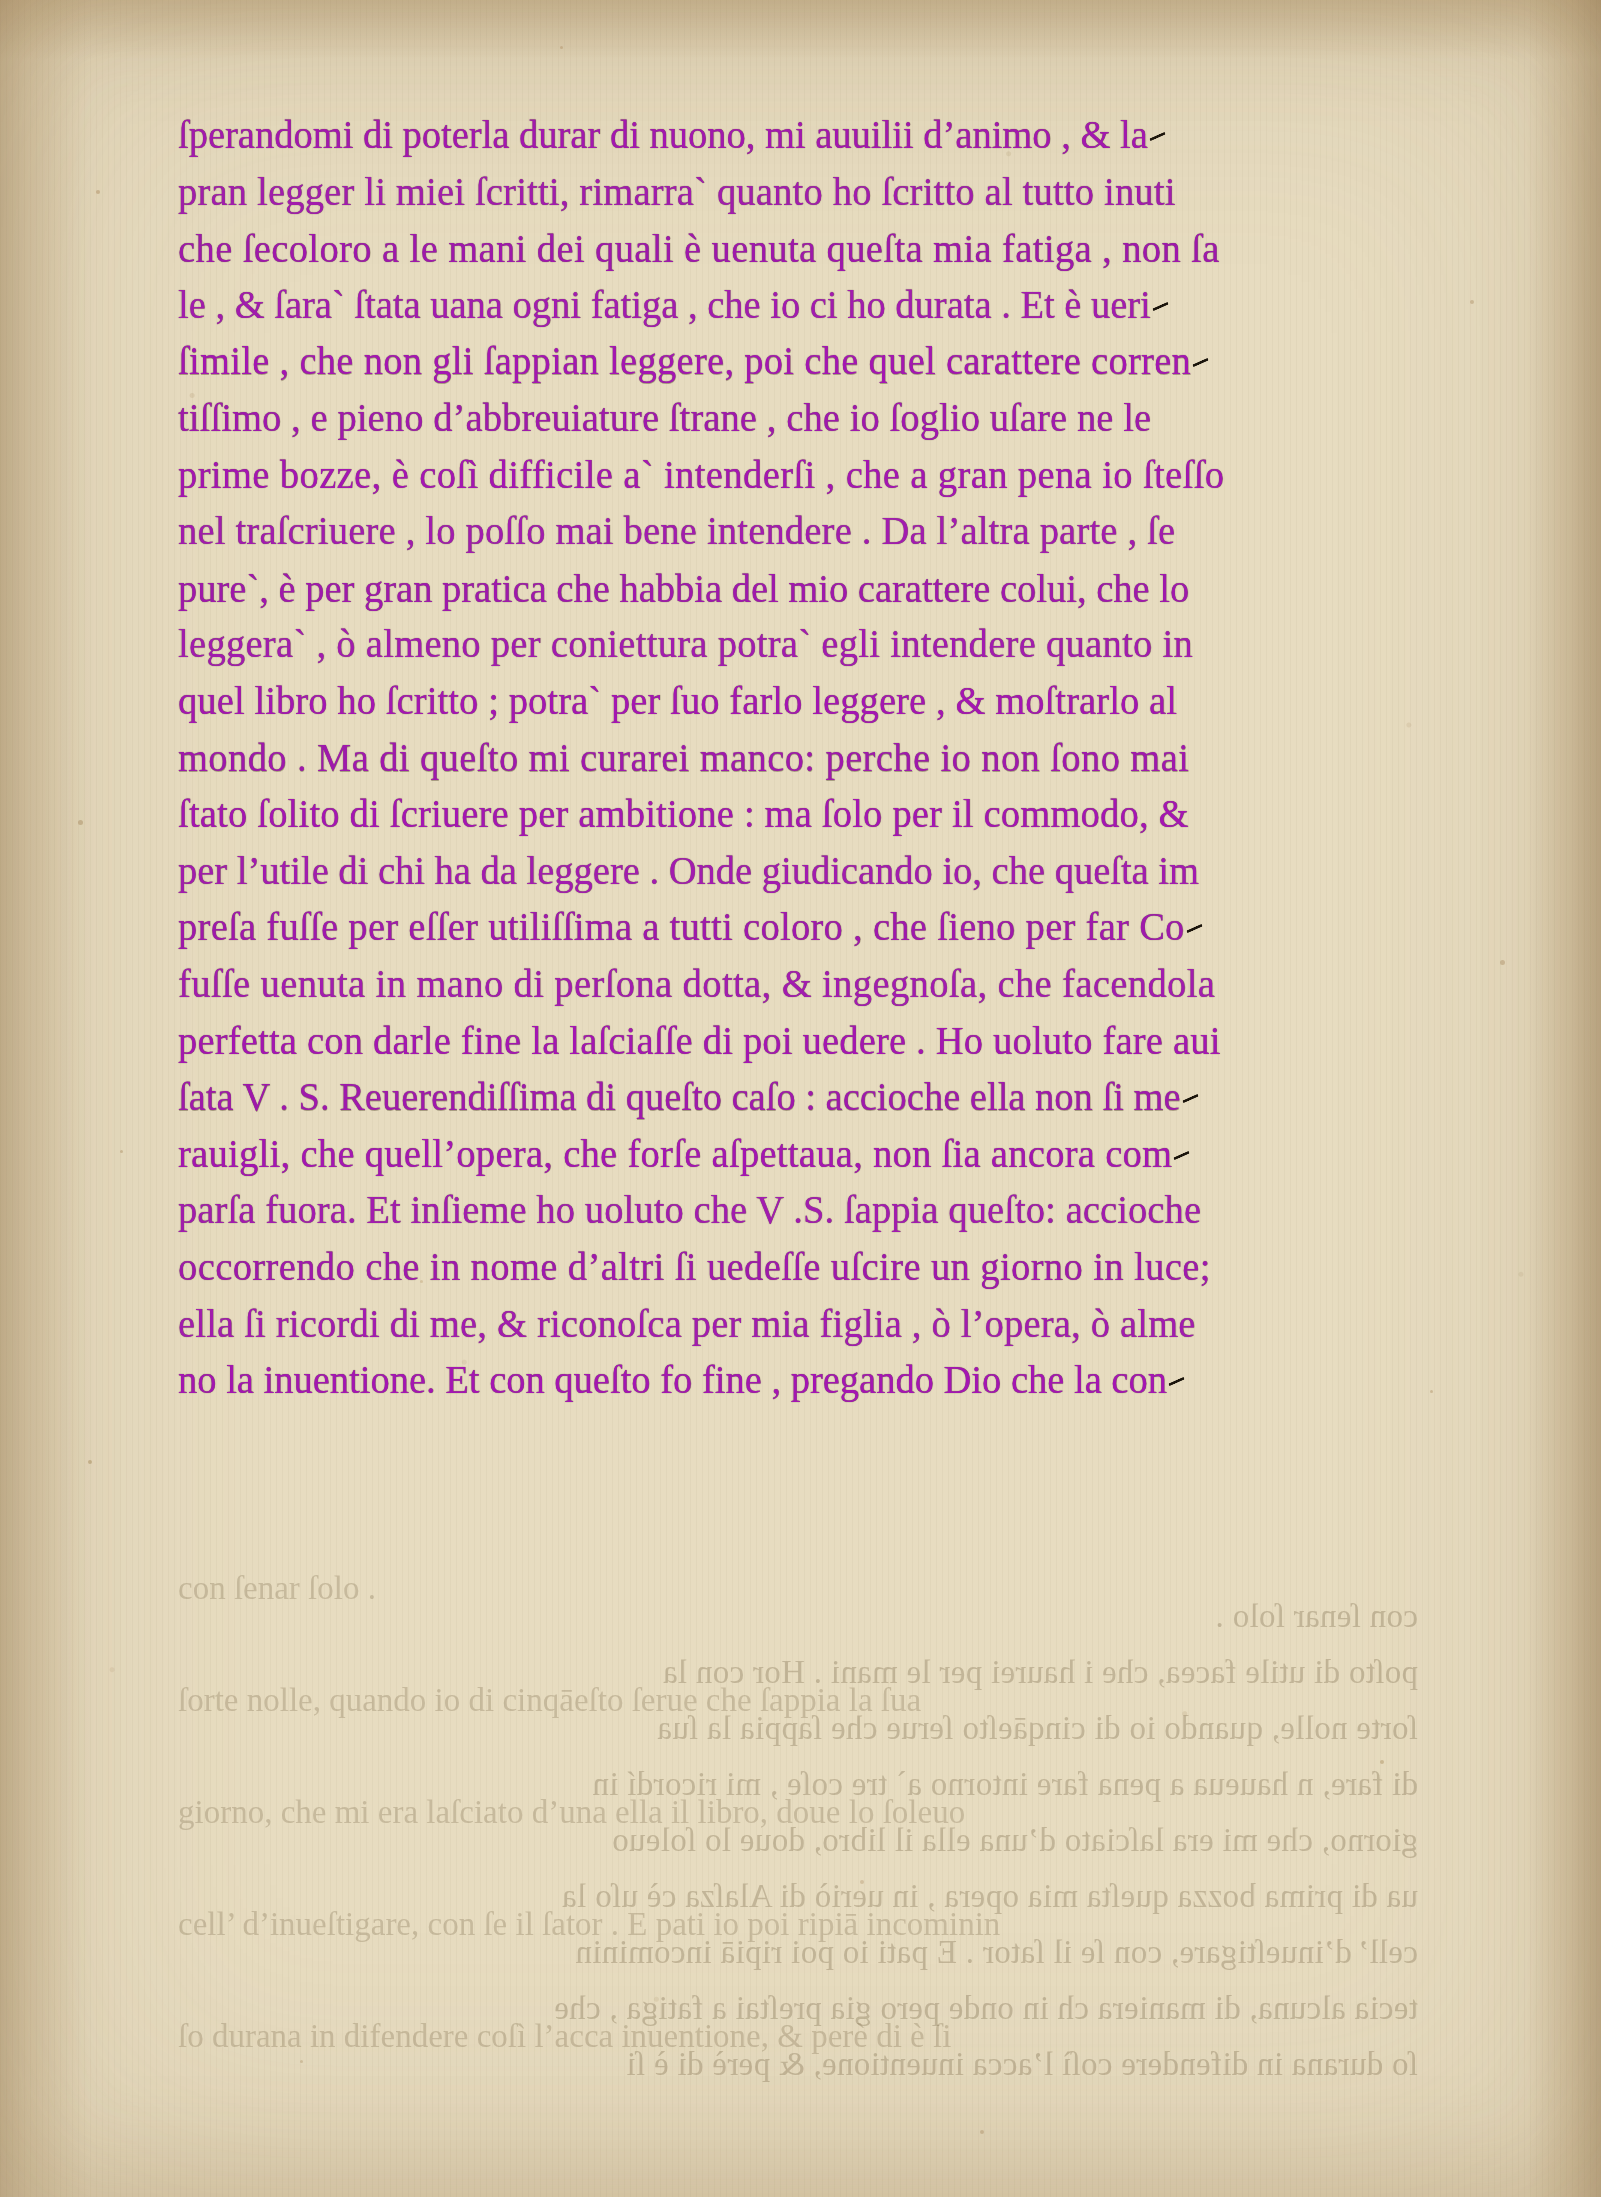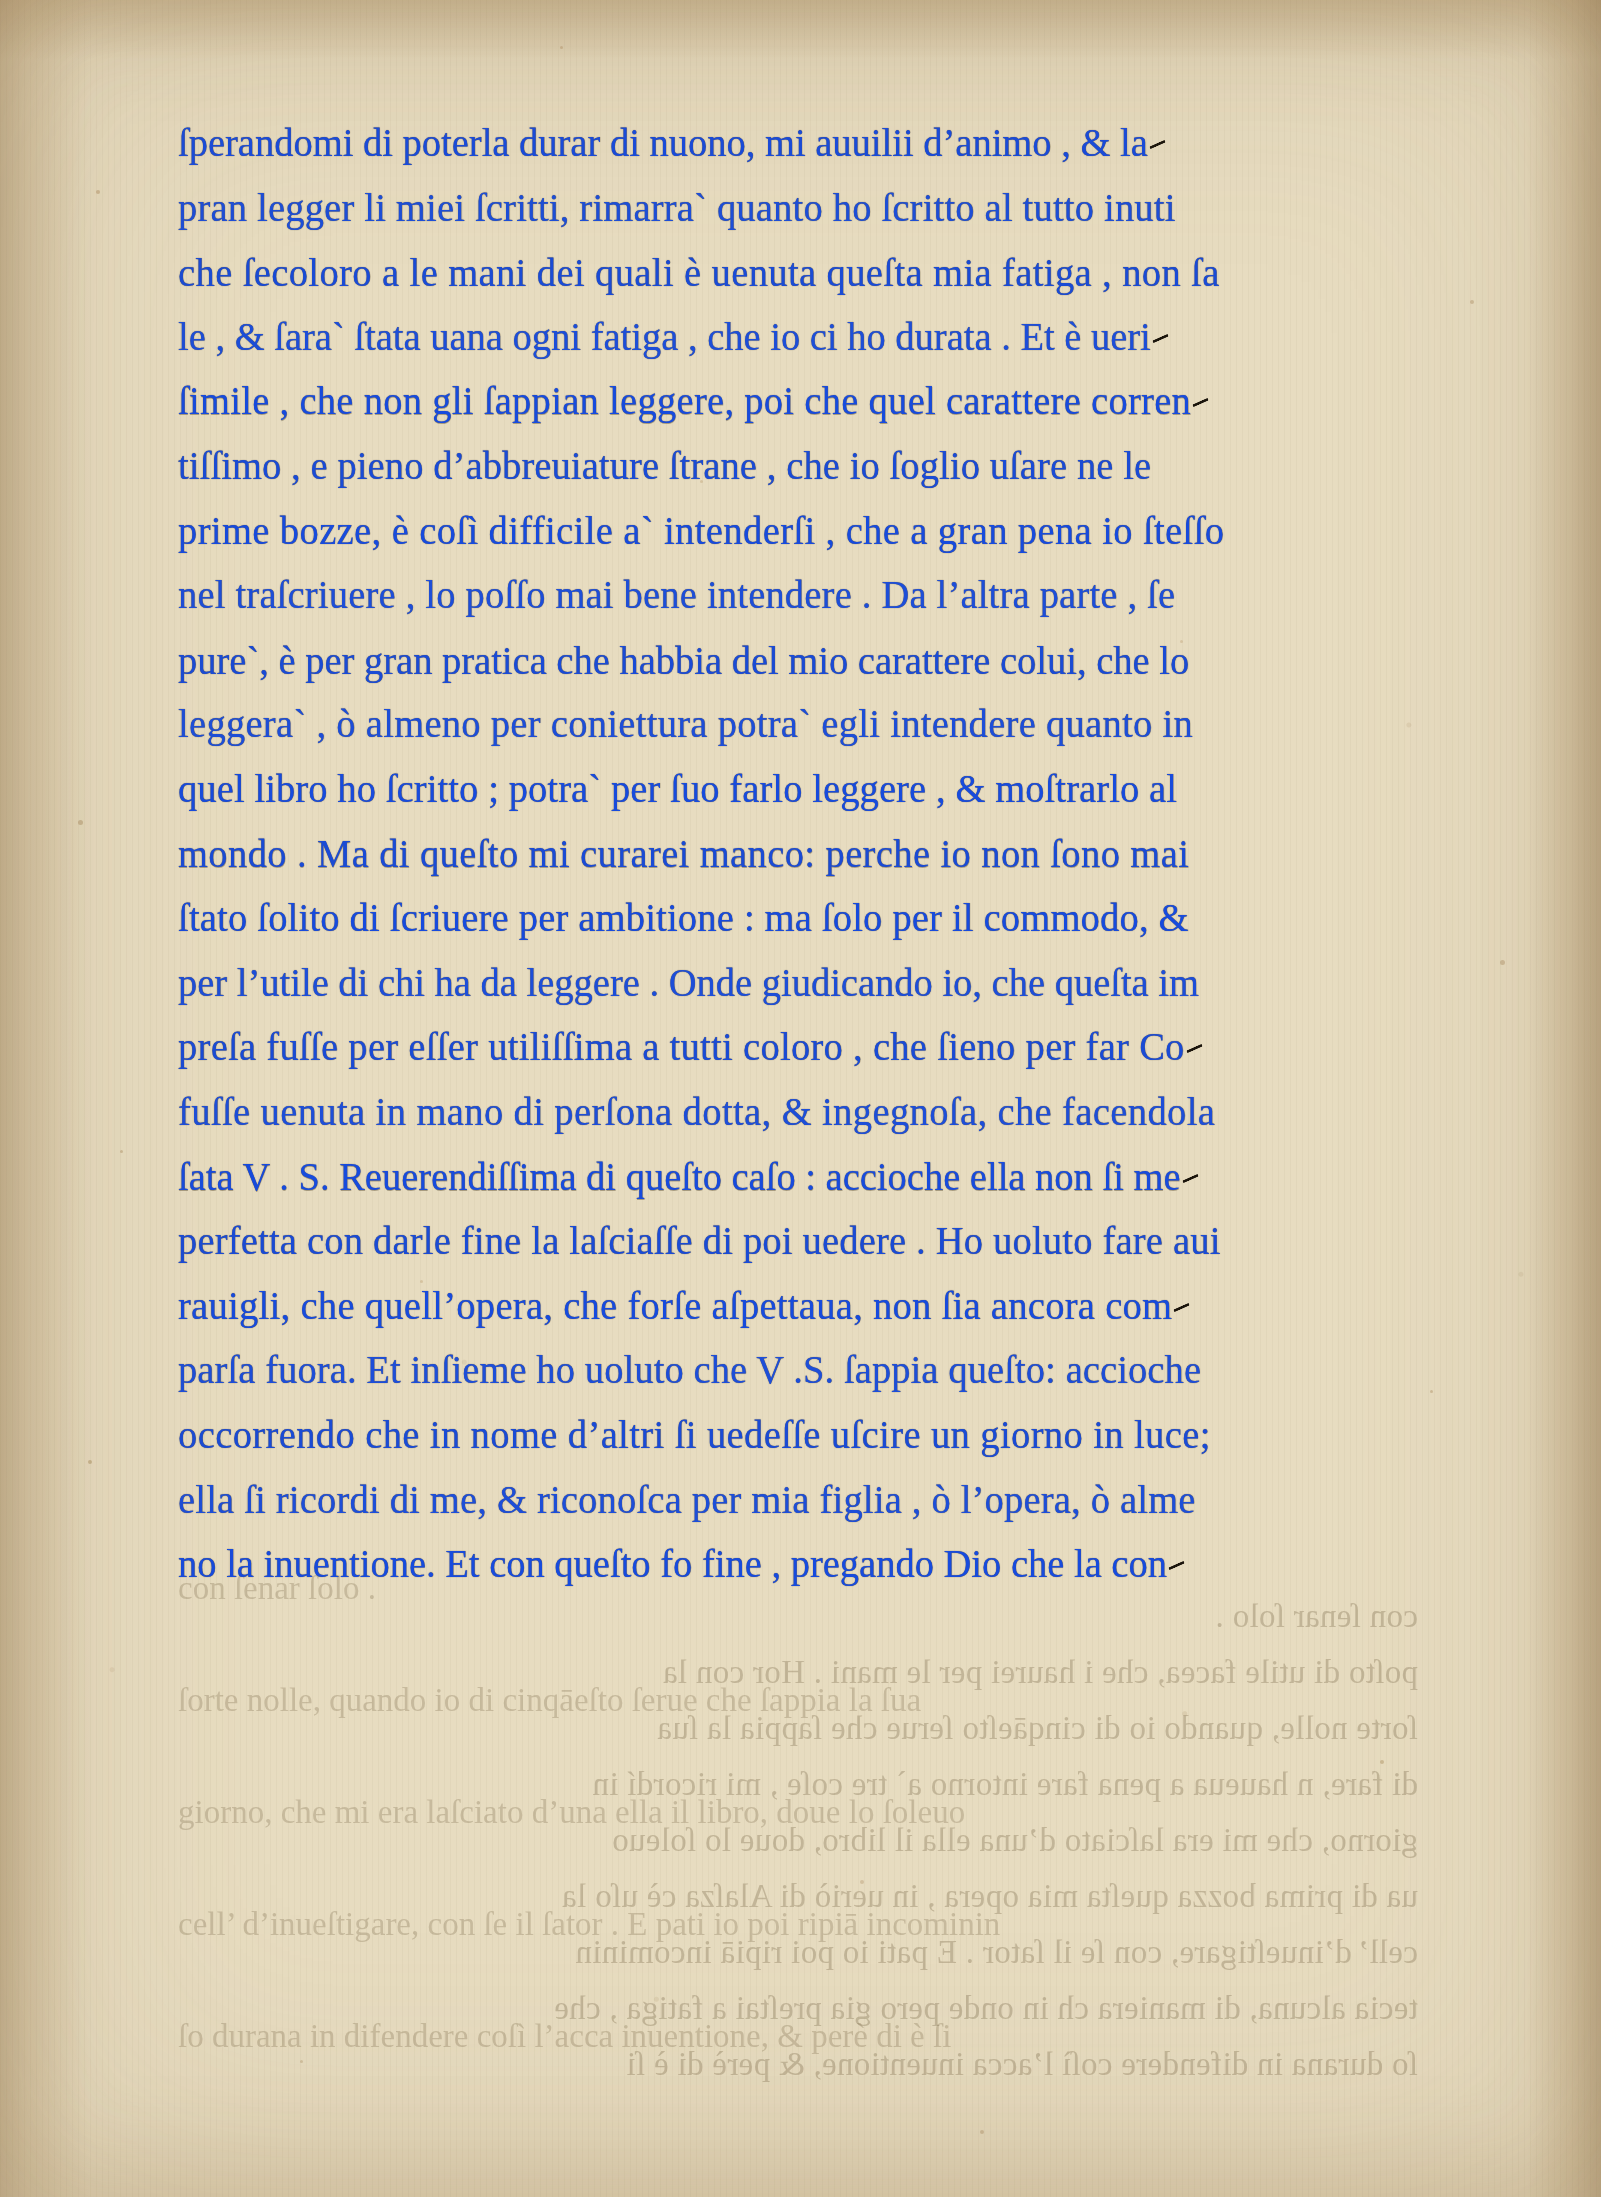--- a/index.html
+++ b/index.html
@@ -86,25 +86,24 @@
     position:absolute;
     left:178px;
     top:108px;
     width:1258px;
   }
   .line{
     position:relative;
     height:56.6px;
     line-height:56.6px;
     white-space:nowrap;
-    color:#1d4ed8;
+    color:#a21caf;
     font-size:38.5px;
     letter-spacing:.2px;
     text-shadow:0 0 1.1px rgba(40,28,12,.55), .35px .25px .6px rgba(60,45,20,.30);
-    margin-top:8px;
   }
   .line .t{
     display:inline-block;
     transform:scaleY(1.06);
     transform-origin:left bottom;
   }
   
   .line:nth-child(odd) .t{ filter:contrast(1.06); }
   .line:nth-child(3n) .t{ filter:contrast(1.02) brightness(.98); }
 
@@ -172,22 +171,22 @@
     <div class="line"><span class="t" style="transform: scaleY(1.06) translateY(-0.14px); letter-spacing: 0.4px;">prime bozze, è coſì difficile a` intenderſi , che a gran pena io ſteſſo</span></div>
     <div class="line"><span class="t" style="transform: scaleY(1.06) translateY(0.14px); letter-spacing: 0.2px;">nel traſcriuere , lo poſſo mai bene intendere . Da l’altra parte , ſe</span></div>
     <div class="line"><span class="t" style="transform: scaleY(1.06) translateY(0.42px); letter-spacing: 0px;">pure`, è per gran pratica che habbia del mio carattere colui, che lo</span></div>
     <div class="line"><span class="t" style="transform: scaleY(1.06) translateY(-0.28px); letter-spacing: 0.3px;">leggera` , ò almeno per coniettura potra` egli intendere quanto in</span></div>
     <div class="line"><span class="t" style="transform: scaleY(1.06) translateY(0px); letter-spacing: 0.1px;">quel libro ho ſcritto ; potra` per ſuo farlo leggere , &amp; moſtrarlo al</span></div>
     <div class="line"><span class="t" style="transform: scaleY(1.06) translateY(0.28px); letter-spacing: 0.4px;">mondo . Ma di queſto mi curarei manco: perche io non ſono mai</span></div>
     <div class="line"><span class="t" style="transform: scaleY(1.06) translateY(-0.42px); letter-spacing: 0.2px;">ſtato ſolito di ſcriuere per ambitione : ma ſolo per il commodo, &amp;</span></div>
     <div class="line"><span class="t" style="transform: scaleY(1.06) translateY(-0.14px); letter-spacing: 0px;">per l’utile di chi ha da leggere . Onde giudicando io, che queſta im</span></div>
     <div class="line"><span class="t" style="transform: scaleY(1.06) translateY(0.14px); letter-spacing: 0.3px;">preſa fuſſe per eſſer utiliſſima a tutti coloro , che ſieno per far Co</span><span class="brk"></span></div>
     <div class="line"><span class="t" style="transform: scaleY(1.06) translateY(-0.28px); letter-spacing: 0.4px;">fuſſe uenuta in mano di perſona dotta, &amp; ingegnoſa, che facendola</span></div>
+    <div class="line"><span class="t" style="transform: scaleY(1.06) translateY(0px); letter-spacing: 0.2px;">perfetta con darle fine la laſciaſſe di poi uedere . Ho uoluto fare aui</span></div>
     <div class="line"><span class="t" style="transform: scaleY(1.06) translateY(0.28px); letter-spacing: 0px;">ſata V . S. Reuerendiſſima di queſto caſo : accioche ella non ſi me</span><span class="brk"></span></div>
-    <div class="line"><span class="t" style="transform: scaleY(1.06) translateY(0px); letter-spacing: 0.2px;">perfetta con darle fine la laſciaſſe di poi uedere . Ho uoluto fare aui</span></div>
     <div class="line"><span class="t" style="transform: scaleY(1.06) translateY(-0.42px); letter-spacing: 0.3px;">rauigli, che quell’opera, che forſe aſpettaua, non ſia ancora com</span><span class="brk"></span></div>
     <div class="line"><span class="t" style="transform: scaleY(1.06) translateY(-0.14px); letter-spacing: 0.1px;">parſa fuora. Et inſieme ho uoluto che V .S. ſappia queſto: accioche</span></div>
     <div class="line"><span class="t" style="transform: scaleY(1.06) translateY(0.14px); letter-spacing: 0.4px;">occorrendo che in nome d’altri ſi uedeſſe uſcire un giorno in luce;</span></div>
     <div class="line"><span class="t" style="transform: scaleY(1.06) translateY(0.42px); letter-spacing: 0.2px;">ella ſi ricordi di me, &amp; riconoſca per mia figlia , ò l’opera, ò alme</span></div>
     <div class="line"><span class="t" style="transform: scaleY(1.06) translateY(-0.28px); letter-spacing: 0px;">no la inuentione. Et con queſto fo fine , pregando Dio che la con</span><span class="brk"></span></div>
   </div>
 
 <div id="edge-top"></div>
 <div id="edge-left"></div>
 <div id="edge-right"></div>

